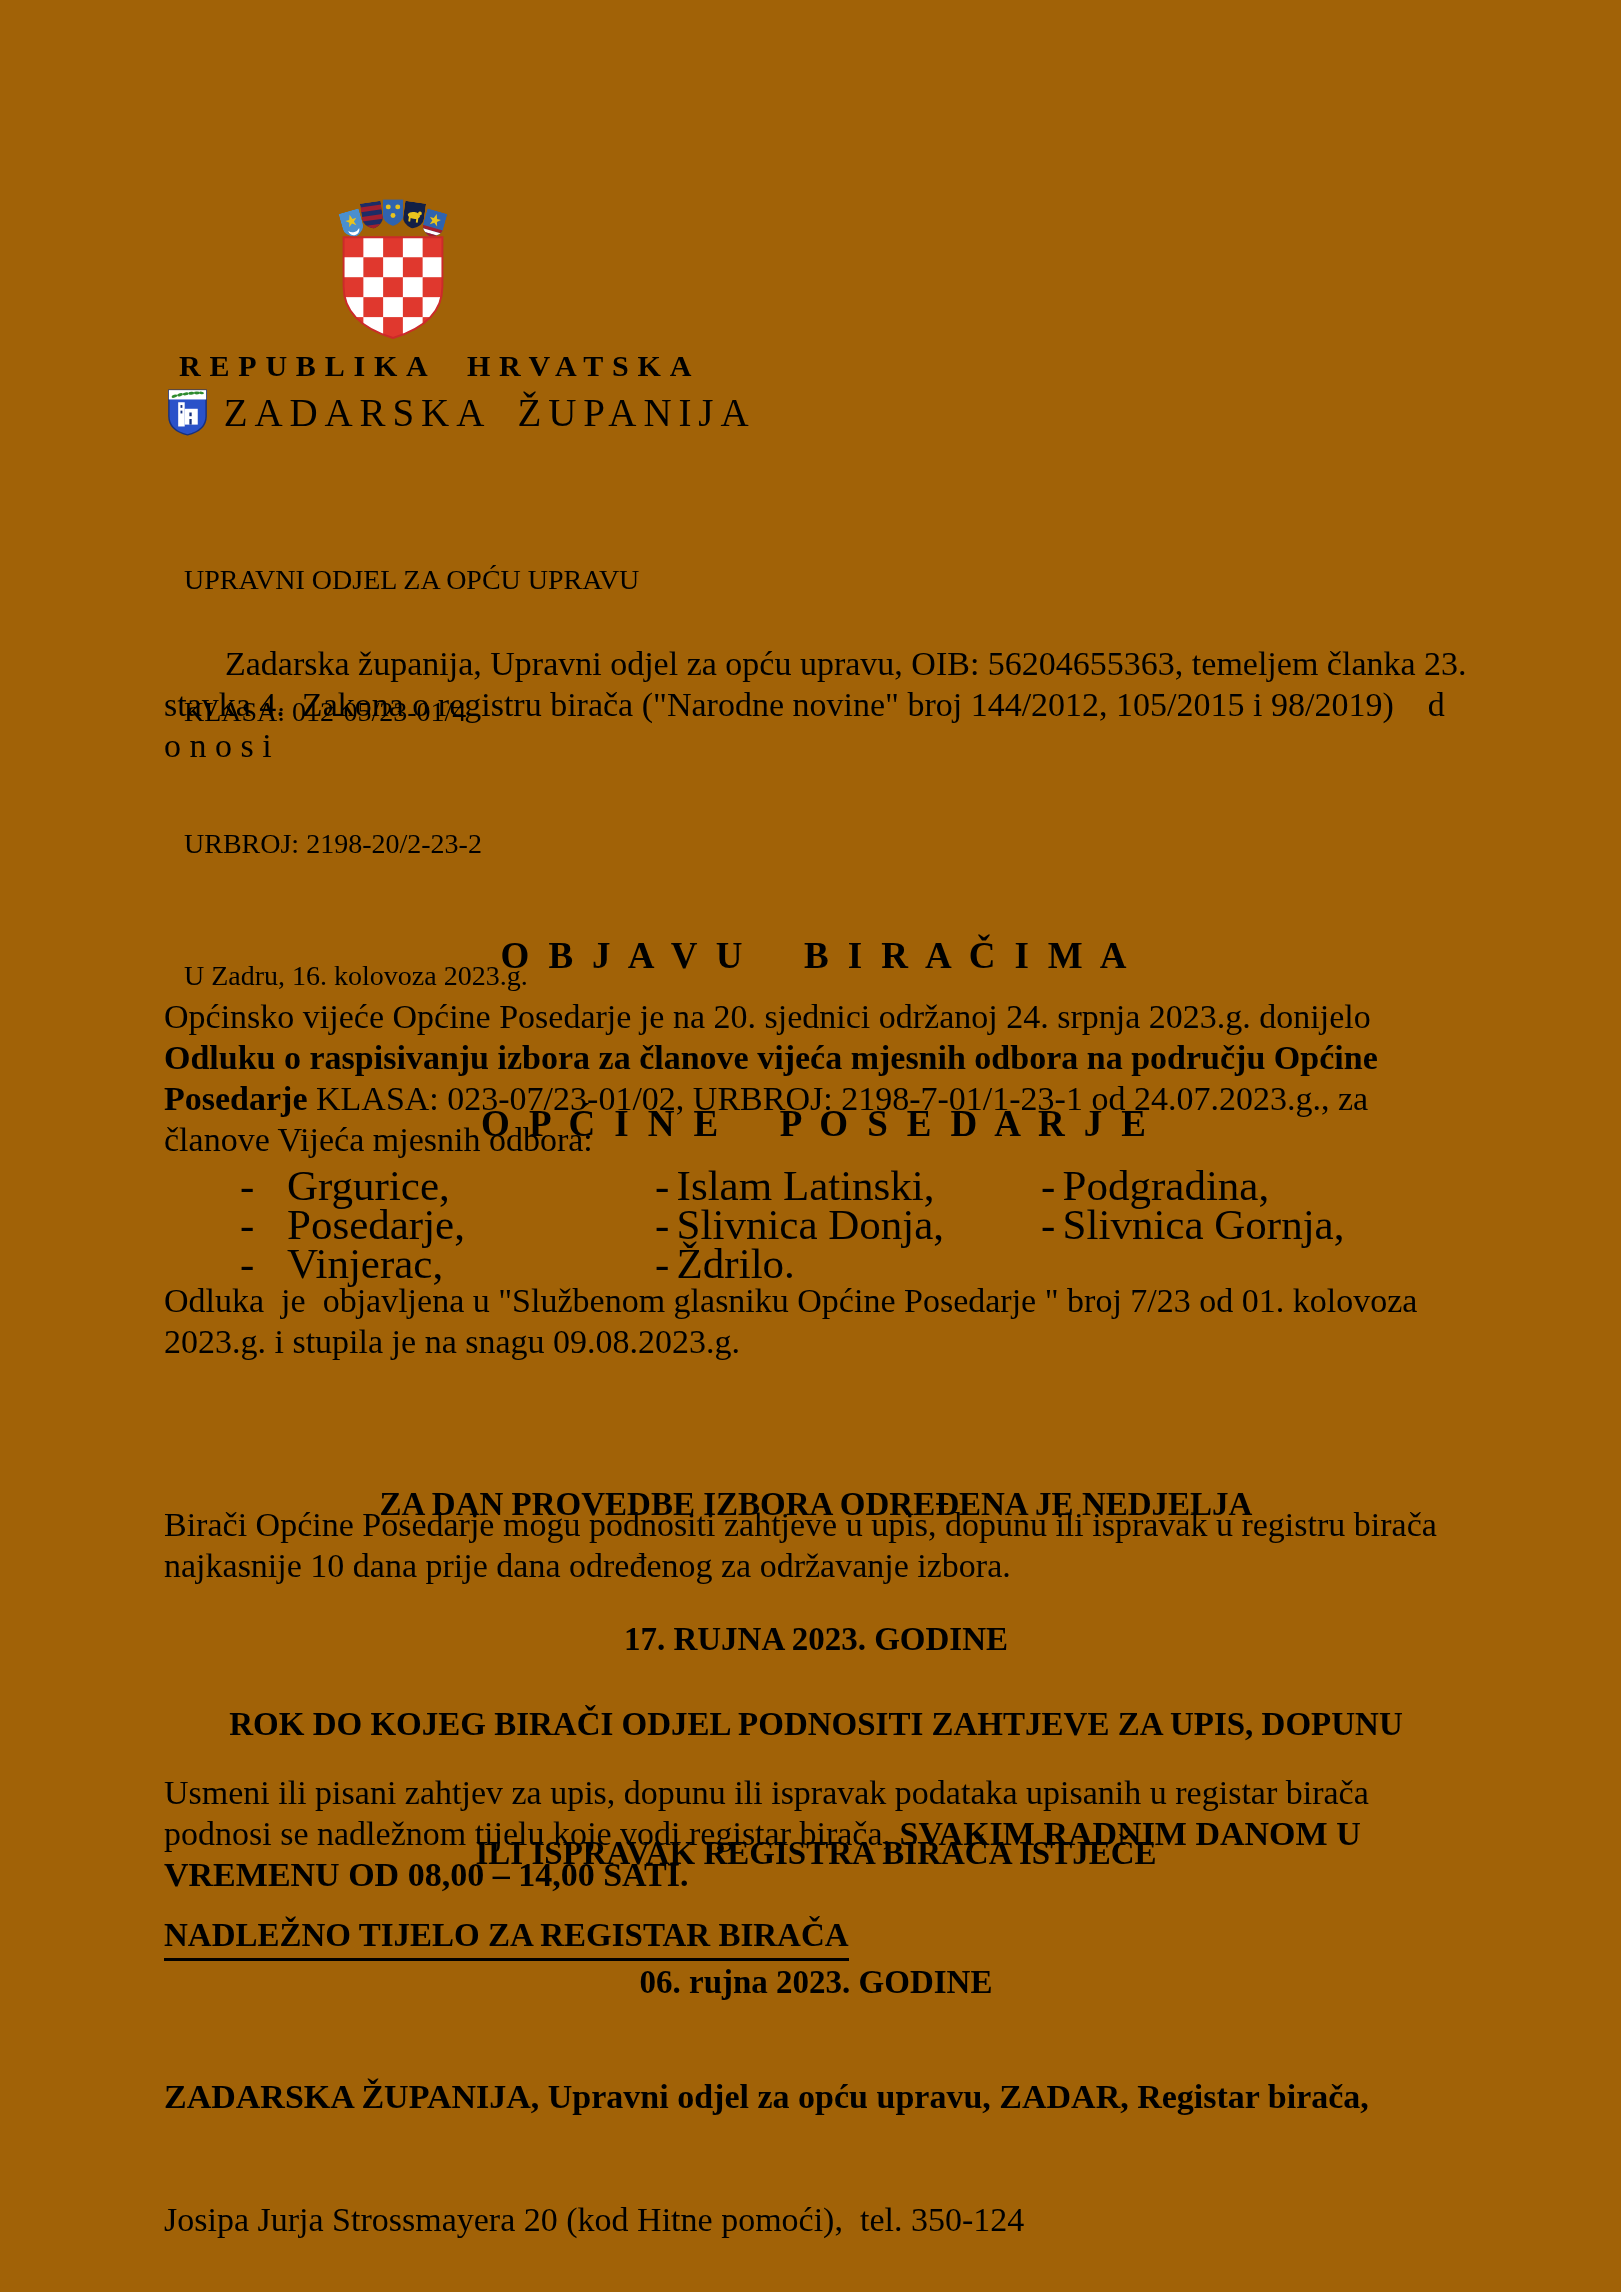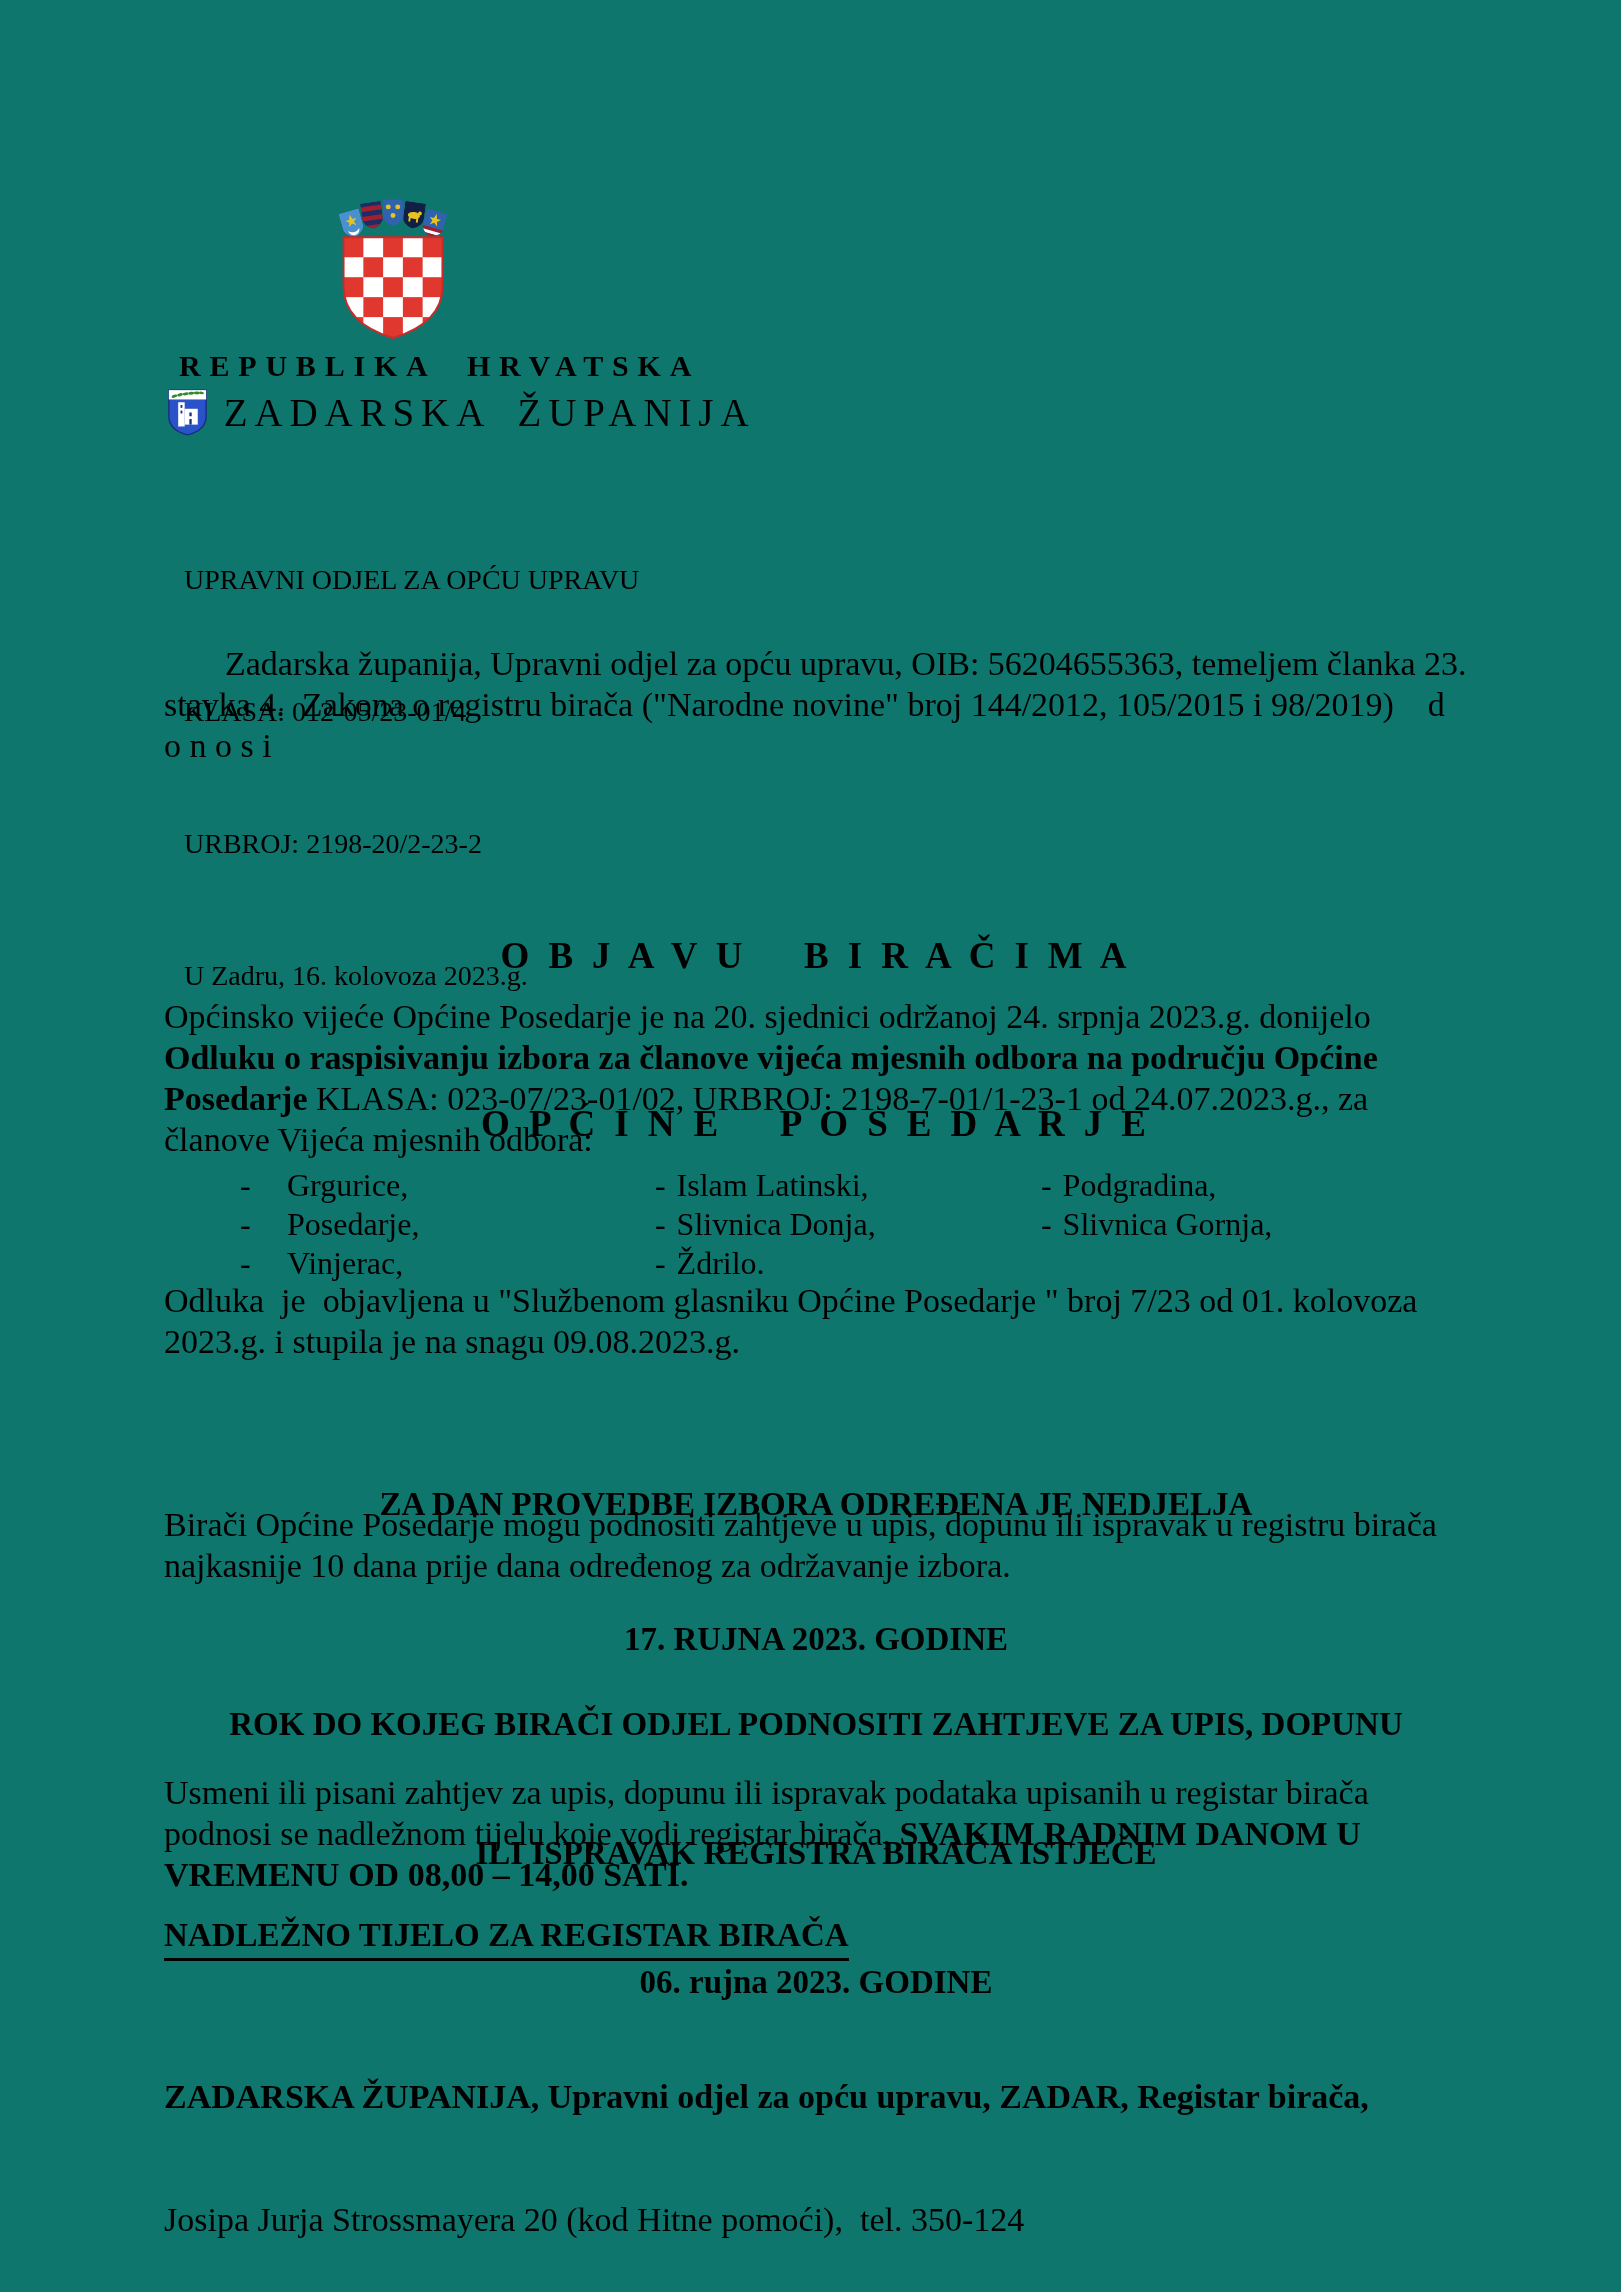--- a/index.html
+++ b/index.html
@@ -1,20 +1,20 @@
 <!DOCTYPE html>
 <html><head>
 <meta charset="utf-8">
 <style>
   html,body{margin:0;padding:0;background:#888;}
   .page{
     position:relative;
     width:1621px;height:2293px;
     margin:0 auto;
-    background:#0f766e;
+    background:#a16207;
     font-family:"Liberation Serif", serif;
     color:#000;
     overflow:hidden;
   }
   .abs{position:absolute;}
   .b{font-weight:bold;}
   .para{font-size:34px;line-height:41px;white-space:pre-wrap;}
   
   .coat{left:336px;top:199px;width:114px;height:145px;}
   .republic{
@@ -29,21 +29,21 @@
   .dept{left:184px;top:470px;font-size:28px;line-height:44px;white-space:pre;}
   
   .intro{left:164px;top:643px;width:1304px;text-indent:61px;}
   .doc-title{
     left:164px;top:816px;width:1304px;
     text-align:center;font-weight:bold;
     font-size:37px;line-height:56px;
     letter-spacing:4.9px;white-space:pre;
   }
   .p2{left:164px;top:996px;width:1308px;}
-  .list-col{font-size:32px;line-height:39px;top:1166px;}
+  .list-col{font-size:43px;line-height:39px;top:1166px;}
   .list-col .row{white-space:pre;}
   .dash-gap-wide .dash{display:inline-block;width:47px;}
   .dash-gap-narrow .dash{display:inline-block;width:21.6px;}
   .col1{left:240px;}
   .col2{left:655px;}
   .col3{left:1041px;}
   .p3{left:164px;top:1280px;width:1308px;}
   .h-center{font-weight:bold;font-size:33px;line-height:45px;text-align:center;white-space:pre;}
   .h1{left:164px;top:1392px;width:1304px;}
   .p4{left:164px;top:1504px;width:1308px;}

